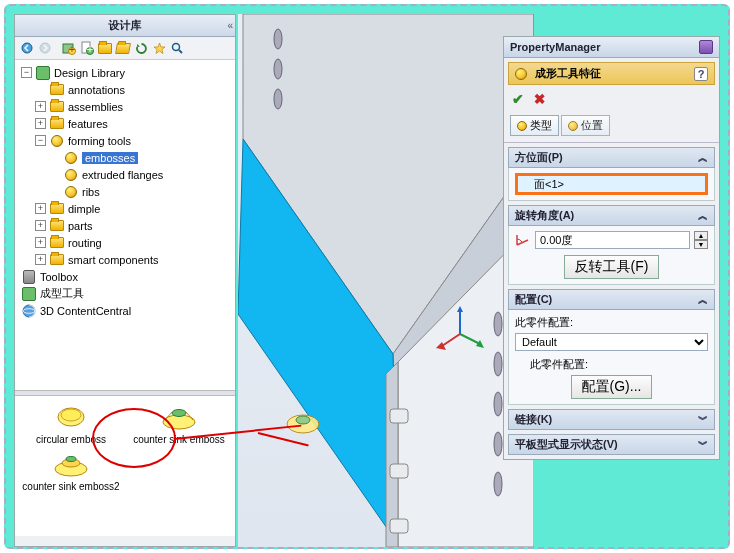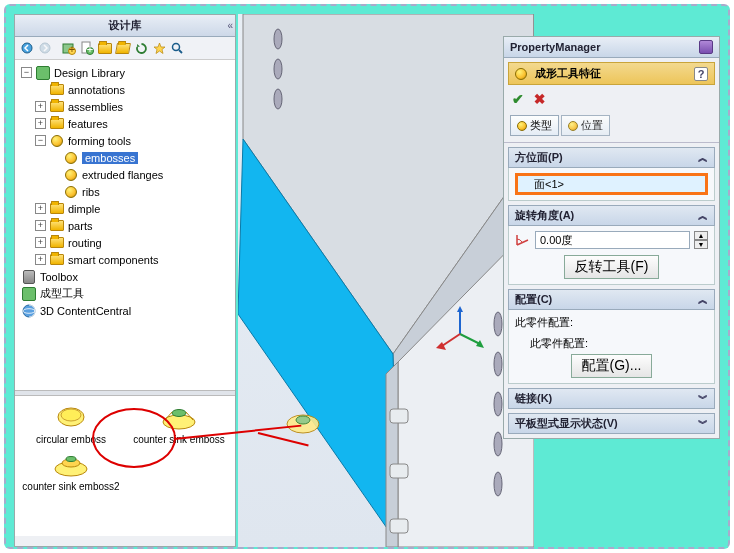--- a/index.html
+++ b/index.html
@@ -392,20 +392,21 @@
       </div>
     </div>
 
     <div class="pm-section">
       <div class="pm-sec-h">
           <span>配置(C)</span>
           <span class="chev">︽</span>
         </div>
       <div class="pm-sec-b">
         <div style="margin-bottom:3px">此零件配置:</div>
+        <select class="pm-select"><option>Default</option></select>
         <div style="margin:6px 15px 3px">此零件配置:</div>
         <div style="text-align:center">
           <button class="pm-btn">配置(G)...</button>
         </div>
       </div>
     </div>
 
     <div class="pm-section collapsed">
       <div class="pm-sec-h">
           <span>链接(K)</span>

